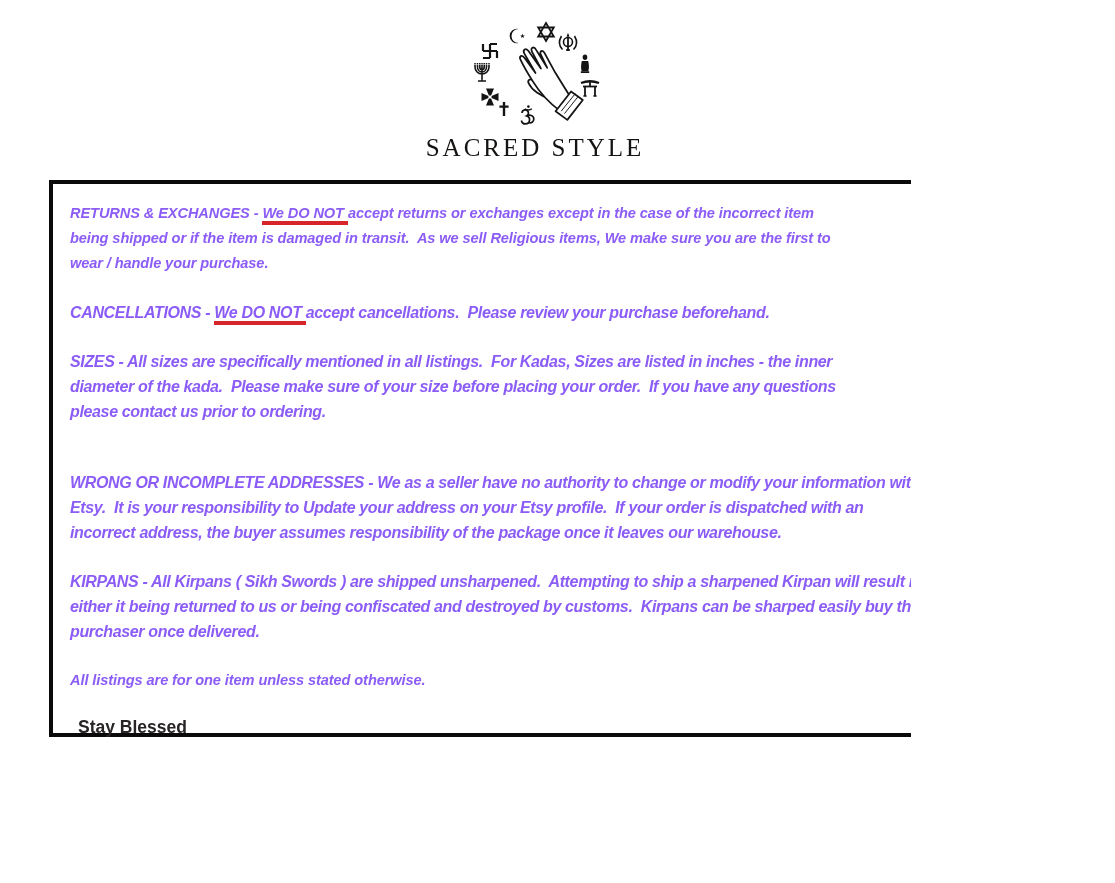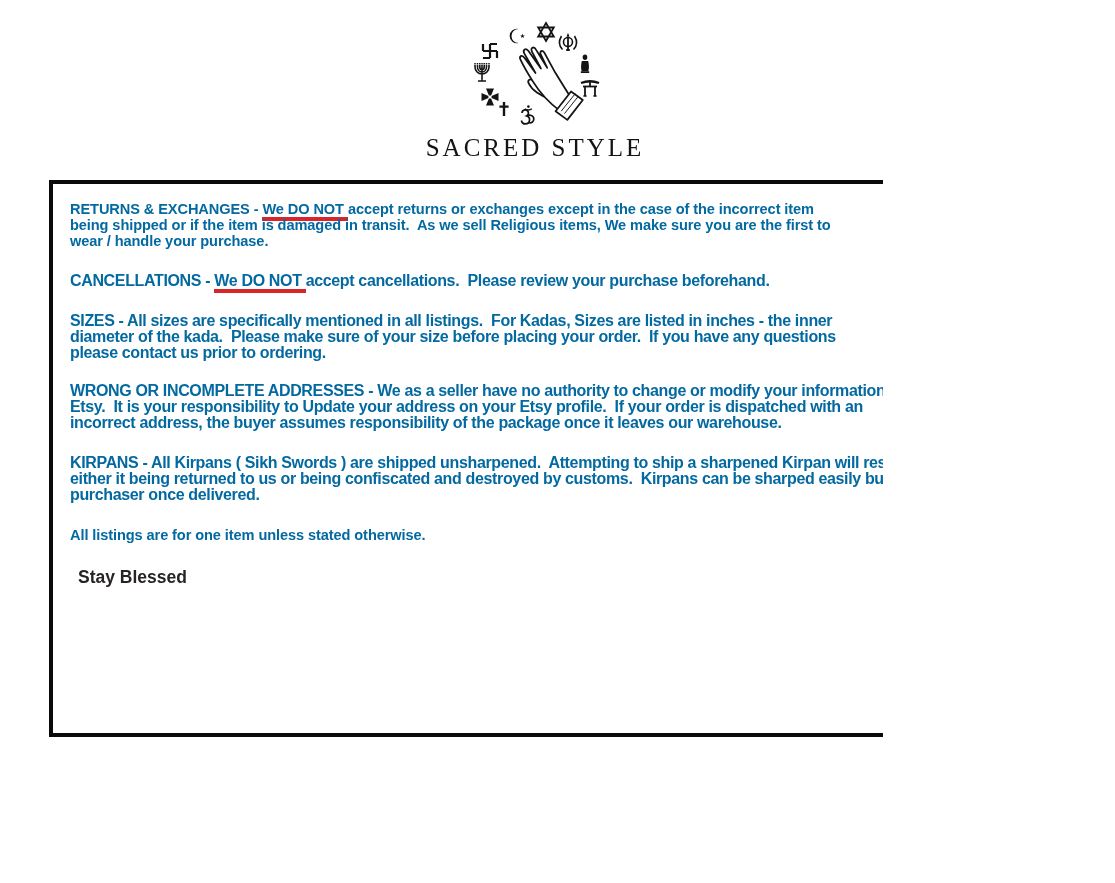--- a/index.html
+++ b/index.html
@@ -1,32 +1,32 @@
 <!DOCTYPE html>
 <html><head>
 <meta charset="utf-8">
 <style>
   html,body{margin:0;padding:0;background:#ffffff;}
   .page{position:relative;width:883px;height:883px;background:#ffffff;overflow:hidden;
-        font-family:"Liberation Sans",sans-serif;}
+        font-family:"Liberation Sans",sans-serif;padding-left:28px;}
 
   
   .logo-wrap{position:absolute;left:460px;top:16px;width:150px;height:118px;}
   .brand-name{position:absolute;left:415px;top:134px;width:240px;text-align:center;
               font-family:"Liberation Serif","DejaVu Serif",serif;
               font-size:25px;letter-spacing:3px;color:#161412;white-space:nowrap;}
 
   
   .policy-box{position:absolute;left:49px;top:180px;width:988px;height:557px;
               box-sizing:border-box;border:4px solid #0a0a0a;background:#ffffff;
               padding:17px 17px 0 17px;}
-  .para{margin:0 0 24px 0;font-weight:700;font-size:14.6px;line-height:16px;
-        color:#0369a1;letter-spacing:-0.1px;white-space:pre-wrap;}
+  .para{margin:0 0 24px 0;font-weight:700;font-size:14.6px;line-height:25px;
+        color:#8b5cf6;letter-spacing:-0.1px;white-space:pre-wrap;font-style:italic;}
   .para.condensed{font-size:16px;letter-spacing:-0.35px;}
-  .para.mb-lg{margin-bottom:22px;}
+  .para.mb-lg{margin-bottom:46px;}
   .underline-red{border-bottom:4px solid #d6252b;}
   .signoff{margin:8px;font-weight:700;font-size:17.5px;color:#282425;
            font-family:"Liberation Sans",sans-serif;}
 
   .icon-stroke{stroke:#141414;fill:none;}
 </style>
 </head>
 <body>
 
 <div class="page">

